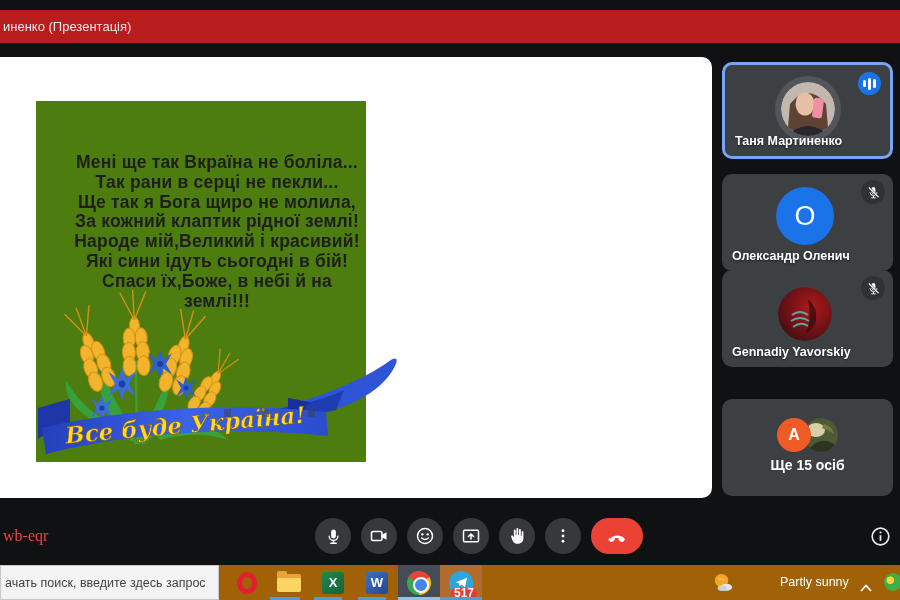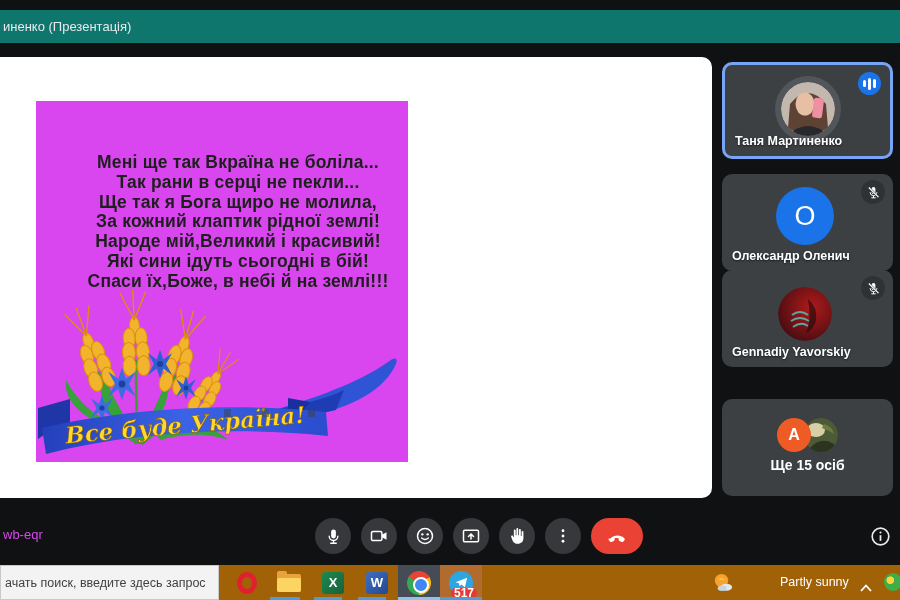--- a/index.html
+++ b/index.html
@@ -2,28 +2,28 @@
 <html><head>
 <meta charset="utf-8">
 <style>
   * { margin:0; padding:0; box-sizing:border-box; }
   html,body { width:900px; height:600px; overflow:hidden; background:#101112;
               font-family:"Liberation Sans", sans-serif; }
   .abs { position:absolute; }
   #screen { position:relative; width:900px; height:600px; background:#101112; }
 
   
-  .title-bar { top:10px; left:0; width:900px; height:33px; background:#0f766e; }
+  .title-bar { top:10px; left:0; width:900px; height:33px; background:#b91c1c; }
   .title-bar-text { left:3px; top:0; height:33px; line-height:33px; color:#e8eaed;
                     font-size:13px; font-weight:500; }
 
   
   .slide-panel { top:57px; left:0; width:712px; height:441px; background:#ffffff;
                  border-radius:0 10px 10px 0; }
-  .slide-image { left:36px; top:44px; width:372px; height:361px; background:#d946ef; overflow:visible;padding-left:32px; }
+  .slide-image { left:36px; top:44px; width:330px; height:361px; background:#4d7c0f; overflow:visible;padding-left:32px; }
   .poem { padding-top:52px; text-align:center; color:#1e1e1e; font-weight:bold;
           font-size:17.5px; line-height:19.8px; letter-spacing:.2px; }
   .art-svg { left:0; bottom:0; width:396px; height:190px; }
   .artifact-marks { left:214px; top:352px; width:120px; height:8px;
      background:linear-gradient(90deg, transparent 0 8%, #3a4350 8% 14%, transparent 14% 40%,
                 #46505c 40% 46%, transparent 46% 78%, #39424e 78% 84%, transparent 84%);
      opacity:.55; }
 
   
   .tile { left:722px; width:171px; height:97px; background:#3c4043; border-radius:10px; }
@@ -43,21 +43,21 @@
                 background:rgba(0,0,0,.22); display:flex; align-items:center; justify-content:center; }
   .group-avatars { left:0; width:100%; top:19px; display:flex; justify-content:center; }
   .mini-av { width:34px; height:34px; border-radius:50%; overflow:hidden;
              display:flex; align-items:center; justify-content:center; }
   .mini-av.orange { background:#ee5b25; color:#fff; font-size:16px; font-weight:bold; z-index:2; }
   .mini-av.photo { margin-left:-7px; z-index:1; }
   .group-label { left:0; width:100%; top:58px; text-align:center; color:#fff;
                  font-size:14px; font-weight:bold; }
 
   
-  .meeting-code { left:3px; top:527px; color:#d946ef; font-size:13px; font-weight:500; }
+  .meeting-code { left:3px; top:527px; color:#ef4444; font-size:16px; font-weight:500;font-family:Liberation Serif, serif; }
   .ctl { width:36px; height:36px; border-radius:50%; background:#37383b; top:518px;
          display:flex; align-items:center; justify-content:center; }
   .end-call { left:591px; top:518px; width:52px; height:36px; border-radius:18px;
               background:#ea4335; display:flex; align-items:center; justify-content:center; }
   .info-btn { left:870px; top:526px; width:21px; height:21px; display:flex;
               align-items:center; justify-content:center; }
 
   
   .taskbar { top:565px; left:0; width:900px; height:35px; background:#a16207; }
   .tb-search { left:0; top:0; width:219px; height:35px; background:#f3f3f3;

